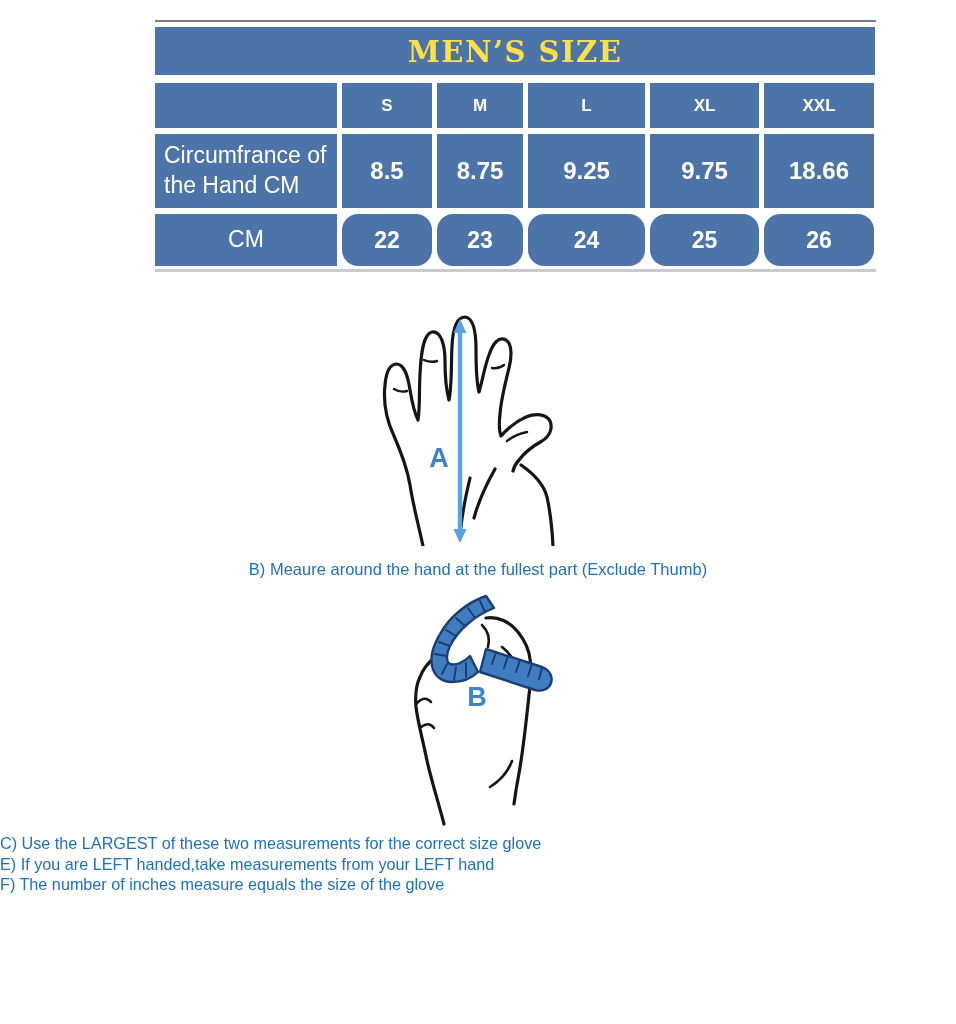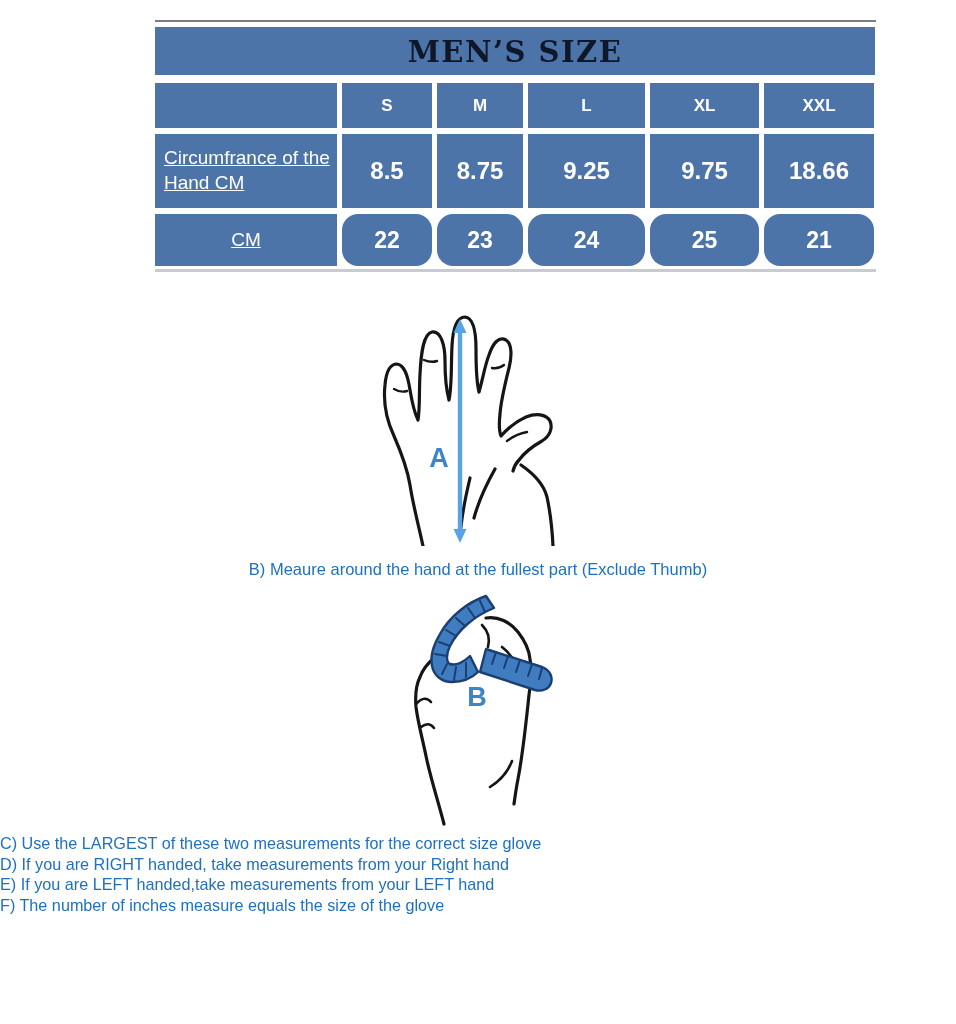--- a/index.html
+++ b/index.html
@@ -5,29 +5,29 @@
   html,body{margin:0;padding:0;background:#fff;}
   .canvas{position:relative;width:956px;height:1024px;background:#ffffff;
           font-family:"Liberation Sans",sans-serif;overflow:hidden;}
 
   
   .topline{position:absolute;left:155px;top:20px;width:721px;height:2px;background:#4d5158;opacity:.75;}
   .bottomline{position:absolute;left:155px;top:269px;width:721px;height:3px;background:#aab1ba;opacity:.65;}
 
   
   .table{position:absolute;left:155px;top:27px;width:720px;}
-  .t-header{height:48px;background:#4d74a8;color:#0f172a;text-align:center;line-height:50px;
+  .t-header{height:48px;background:#4d74a8;color:#fde047;text-align:center;line-height:50px;
             font-family:"DejaVu Serif",serif;font-weight:800;font-size:29px;letter-spacing:1.5px;}
   .t-grid{margin-top:8px;display:grid;
           grid-template-columns:182px 90px 86px 117px 109px 110px;
           grid-template-rows:45px 74px 52px;
           gap:6px 5px;}
   .cell{background:#4d74a8;color:#ffffff;display:flex;align-items:center;justify-content:center;}
   .sizehead{font-weight:bold;font-size:17px;}
-  .rowlabel{font-size:19px;justify-content:flex-start;text-align:left;padding:0 4px 0 9px;line-height:1.3;text-decoration:underline;}
+  .rowlabel{font-size:23px;justify-content:flex-start;text-align:left;padding:0 4px 0 9px;line-height:1.3;}
   .rowlabel.center{justify-content:center;text-align:center;padding:16px;}
   .val1{font-weight:bold;font-size:24px;}
   .val2{font-weight:bold;font-size:23px;border-radius:16px;}
 
   
   .note{position:absolute;left:0;width:956px;text-align:center;color:#1e70c0;font-size:16.5px;}
   .noteA{top:286px;}
   .noteB{top:560px;}
   .notes{position:absolute;left:0;top:833px;width:948px;text-align:left;color:#1e70c0;
          font-size:16.2px;line-height:20.6px;}
@@ -59,21 +59,21 @@
       <div class="cell val1">8.75</div>
       <div class="cell val1">9.25</div>
       <div class="cell val1">9.75</div>
       <div class="cell val1">18.66</div>
 
       <div class="cell rowlabel center">CM</div>
       <div class="cell val2">22</div>
       <div class="cell val2">23</div>
       <div class="cell val2">24</div>
       <div class="cell val2">25</div>
-      <div class="cell val2">21</div>
+      <div class="cell val2">26</div>
     </div>
   </div>
 
   <div class="bottomline"></div>
 
 
   <svg class="handA" width="243" height="233" viewBox="0 0 243 233" xmlns="http://www.w3.org/2000/svg">
 
     <path fill="#ffffff" stroke="none" d="
       M 66,233 C 62,214 56,192 53,172 C 50,154 44,139 37,123 C 30,108 26,90 28,72
@@ -152,18 +152,17 @@
         <path d="M 122,65 L 118,77"></path>
         <path d="M 134,69 L 130,81"></path>
       <path d="M 146,73 L 142,85"></path>
         <path d="M 156,77 L 153,88"></path>
     </g>
     <text class="diagram-label" x="91" y="115" text-anchor="middle">B</text>
   </svg>
 
   <div class="notes">
     <div>C) Use the LARGEST of these two measurements for the correct size glove</div>
-    <div>D) If you are RIGHT handed, take measurements from your Right hand</div>
     <div>E) If you are LEFT handed,take measurements from your LEFT hand</div>
     <div>F) The number of inches measure equals the size of the glove</div>
   </div>
 
 </div>
 
 </body></html>

